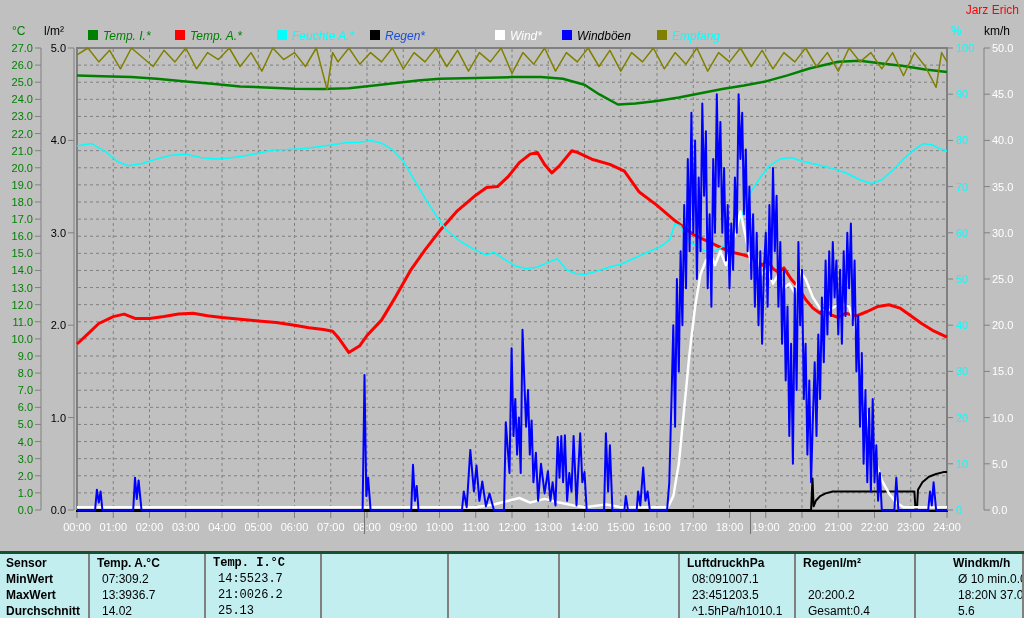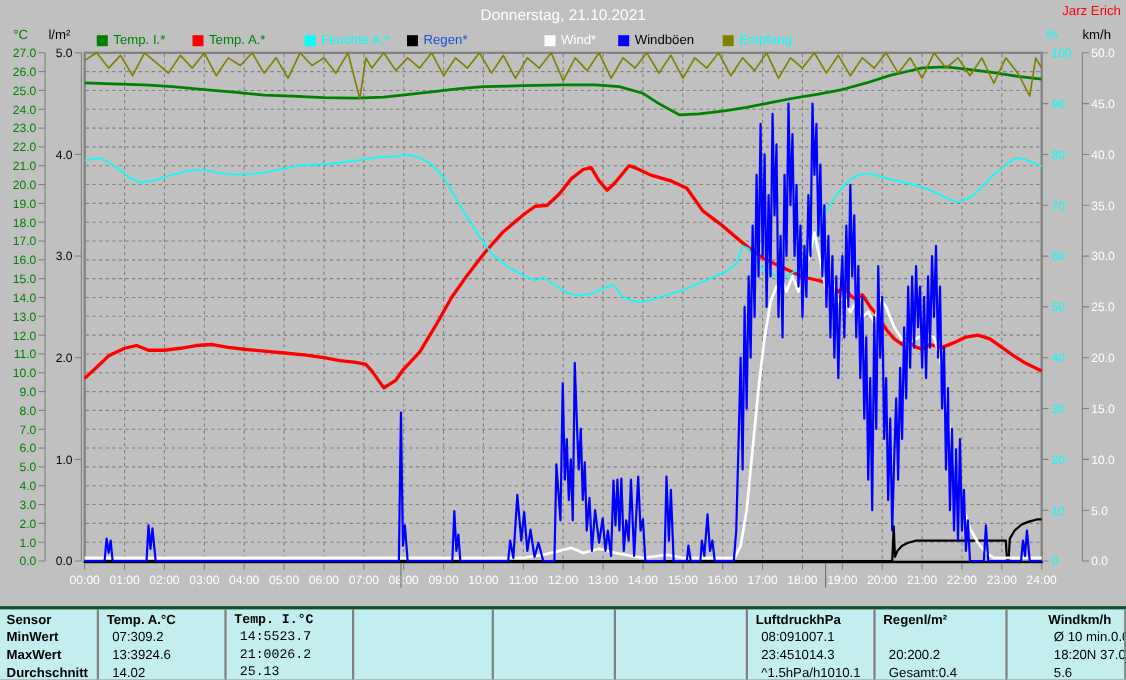--- a/index.html
+++ b/index.html
@@ -1,41 +1,40 @@
 <!DOCTYPE html>
 <html><head>
 <meta charset="utf-8">
 <style>
   html,body{margin:0;padding:0;background:#555;}
   .screen{position:relative;width:1024px;height:618px;background:#c0c0c0;overflow:hidden;
           font-family:"Liberation Sans",sans-serif;}
   .title{position:absolute;top:5px;left:0;width:1024px;text-align:center;color:#fff;font-size:14px;}
   .owner{position:absolute;top:3px;right:5px;color:#f00;font-size:12px;}
   .unit{position:absolute;top:24px;font-size:12px;}
-  #legend .legend-item{position:absolute;top:30px;display:flex;align-items:flex-end;}
+  #legend .legend-item{position:absolute;top:30px;display:flex;align-items:flex-start;font-style:italic;}
   .swatch{display:inline-block;width:10px;height:10px;margin-right:5px;}
   .legend-text{font-size:12px;line-height:12px;}
   #chart{position:absolute;left:0;top:0;font-family:"Liberation Sans",sans-serif;}
   .marker{position:absolute;top:535px;display:flex;align-items:center;gap:2px;color:#fff;font-size:11px;margin-top:24px;}
   #stats-table{position:absolute;left:0;top:551px;width:1024px;height:67px;background:#c2eef0;
                display:flex;color:#000;border-top:3px solid #14532d;box-sizing:border-box;}
   .tcol{box-sizing:border-box;border-left:2px solid #808080;padding-top:2px;overflow:hidden;}
   .tcol:first-child{border-left:none;}
   .tcol:last-child{border-right:2px solid #808080;}
   .trow{height:16px;line-height:15px;display:flex;
         padding:0 6px 0 12px;font-size:12px;white-space:nowrap;}
   .trow.thead{font-weight:bold;padding-left:7px;}
   .trow.lab{font-weight:bold;padding-left:6px;justify-content:flex-start;}
   .cr{text-align:right;}
 </style>
 </head>
 <body>
 
 <div class="screen">
-  <div class="title">Donnerstag, 21.10.2021</div>
   <div class="owner">Jarz Erich</div>
 
   <div class="unit" style="left:12px;color:#008000">°C</div>
   <div class="unit" style="left:44px;color:#000000">l/m²</div>
   <div class="unit" style="left:951px;color:#00ffff">%</div>
   <div class="unit" style="left:984px;color:#000000">km/h</div>
 
   <div id="legend">
       <div class="legend-item" style="left: 88px;">
         <span class="swatch" style="background: rgb(0, 128, 0);"></span>
@@ -321,21 +320,21 @@
         <div class="trow thead">
           <span>Temp. A.</span>
           <span class="cr">°C</span>
         </div>
         <div class="trow">
           <span class="cl">07:30</span>
           <span class="cr">9.2</span>
         </div>
         <div class="trow">
           <span class="cl">13:39</span>
-          <span class="cr">24.6</span>
+          <span class="cr">36.7</span>
         </div>
         <div class="trow">
           <span class="cl"></span>
           <span class="cr">14.02</span>
         </div>
       </div>
       <div class="tcol" style="width: 116px; font-family: Liberation Mono, monospace;">
         <div class="trow thead">
           <span>Temp. I.</span>
           <span class="cr">°C</span>
@@ -411,21 +410,21 @@
         <div class="trow thead">
           <span>Luftdruck</span>
           <span class="cr">hPa</span>
         </div>
         <div class="trow">
           <span class="cl">08:09</span>
           <span class="cr">1007.1</span>
         </div>
         <div class="trow">
           <span class="cl">23:45</span>
-          <span class="cr">1014.3</span>
+          <span class="cr">1203.5</span>
         </div>
         <div class="trow">
           <span class="cl">^1.5hPa/h</span>
           <span class="cr">1010.1</span>
         </div>
       </div>
       <div class="tcol" style="width: 120px;">
         <div class="trow thead">
           <span>Regen</span>
           <span class="cr">l/m²</span>

